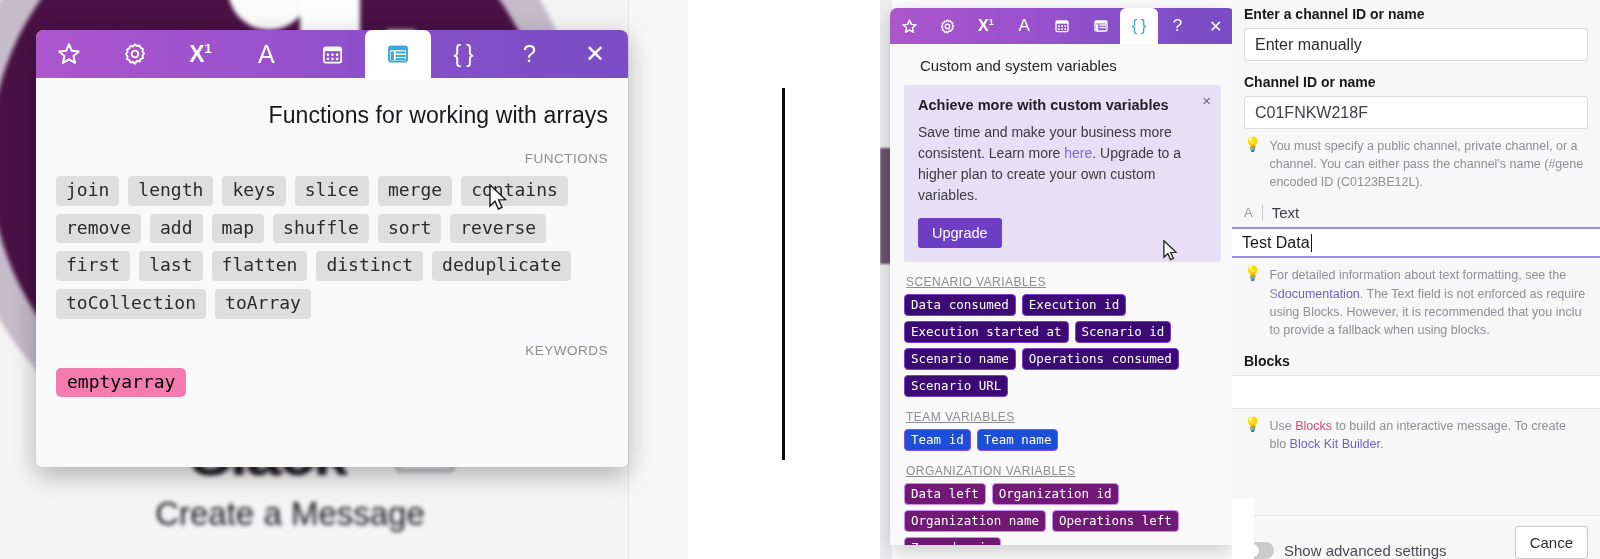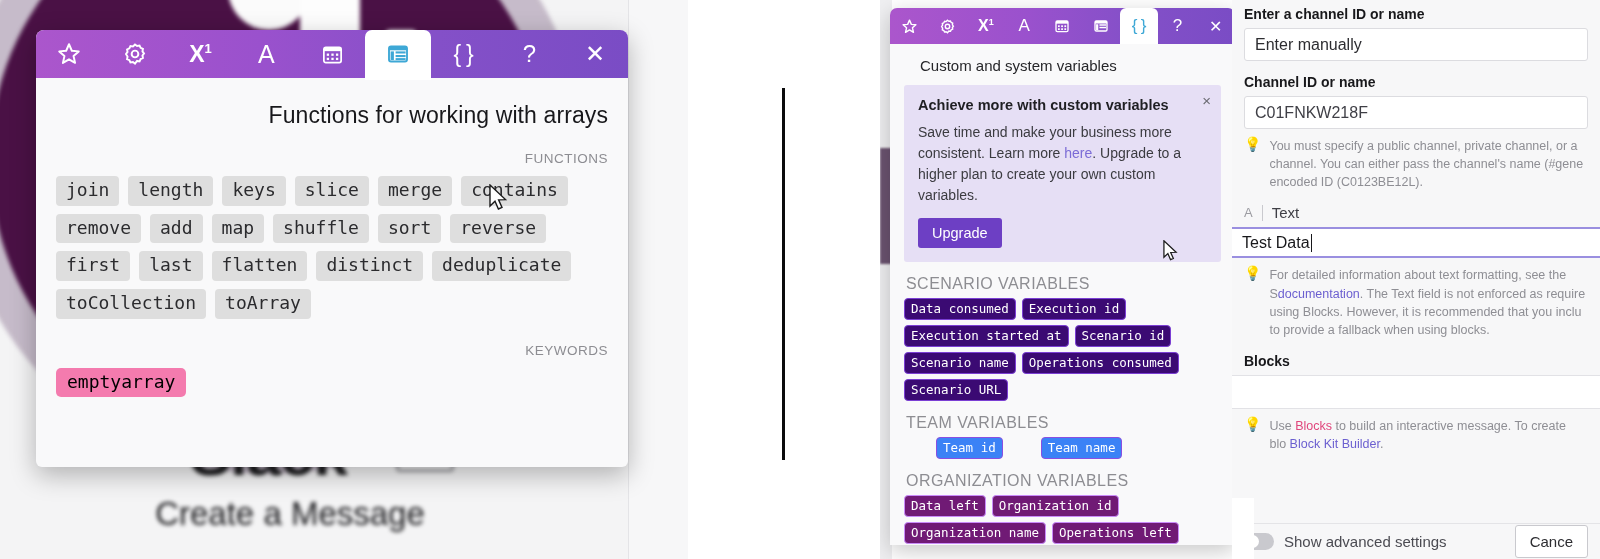--- a/index.html
+++ b/index.html
@@ -134,28 +134,28 @@
   .promo-link { color:#7b6bd6; }
   .promo-close {
     position:absolute; right: 10px; top: 8px; color:#6b6b72; font-size: 15px; line-height:1; cursor:default;
   }
   .promo-btn {
     margin-top: 12px; display:inline-block;
     background:#6d3fc4; color:#fff; font-size: 14.5px;
     padding: 7px 14px; border-radius: 3px; border:none;
   }
   .var-group { padding: 0 14px; }
-  .var-group-label { font-size: 16px; color:#8d8d92; letter-spacing:.45px; margin: 13px 0 5px 2px; }
+  .var-group-label { font-size: 12px; color:#8d8d92; letter-spacing:.45px; margin: 13px 0 5px 2px; text-decoration: underline; }
   .var-chips { display:flex; flex-wrap:wrap; gap: 5px 6px; }
   .vchip {
     font-family:"DejaVu Sans Mono", monospace; font-size: 12.5px;
     padding: 2px 6px 3px 6px; border-radius: 4px; line-height: 1.2; white-space: nowrap;
   }
   .vchip.scenario { background:#3b0a73; color:#ffffff; border: 1.5px solid #7b3fd4; }
-  .vchip.team { background:#3b82f6; color:#ffffff; border: 1.5px solid #8a4fe0; margin-left: 32px; }
+  .vchip.team { background:#1d4ed8; color:#ffffff; border: 1.5px solid #8a4fe0; }
   .vchip.org { background:#701a75; color:#ffffff; border: 1.5px solid #c98bfa; }
 
   
   .right-screen {
     position:absolute; left: 1232px; top: 0; width: 368px; height: 559px;
     background:#f7f7f8; overflow:hidden;
   }
   .r-pad { padding: 0 12px 0 12px; }
   .r-label { font-size: 14px; font-weight:700; color:#18181b; }
   .r-field {
@@ -178,23 +178,23 @@
     border-left: none; border-right: none;
     height: 31px; display:flex; align-items:center; padding-left: 12px;
     font-size: 16px; color:#18181b; position: relative; margin-left: -2px;
   }
   .caret { display:inline-block; width:1px; height:18px; background:#18181b; margin-left:1px; }
   .blocks-field {
     background:#ffffff; border-top:1px solid #e2e2e6; border-bottom:1px solid #e2e2e6;
     height: 34px;
   }
   .footer-row {
-    position:absolute; left: 0; bottom: 0; width: 368px; height: 36px;
+    position:absolute; left: 0; bottom: 0; width: 368px; height: 44px;
     border-top: 1px solid #e4e4e7; background:#f7f7f8;
-    display:flex; align-items:center; padding: 0 12px; gap: 10px;
+    display:flex; align-items:flex-end; padding: 0 12px; gap: 10px;
   }
   .toggle {
     width: 30px; height: 17px; border-radius: 9px; background:#c9c9ce; flex:0 0 auto; position:relative;
   }
   .toggle::after{ content:""; position:absolute; left:2px; top:2px; width:13px;height:13px;border-radius:50%;background:#fff;}
   .footer-label { font-size: 15px; color:#4b4b52; }
   .cancel-btn {
     margin-left:auto; border:1px solid #c9c9ce; background:#fff; border-radius:3px;
     font-size: 15px; color:#2d2d31; padding: 7px 14px;
   }

